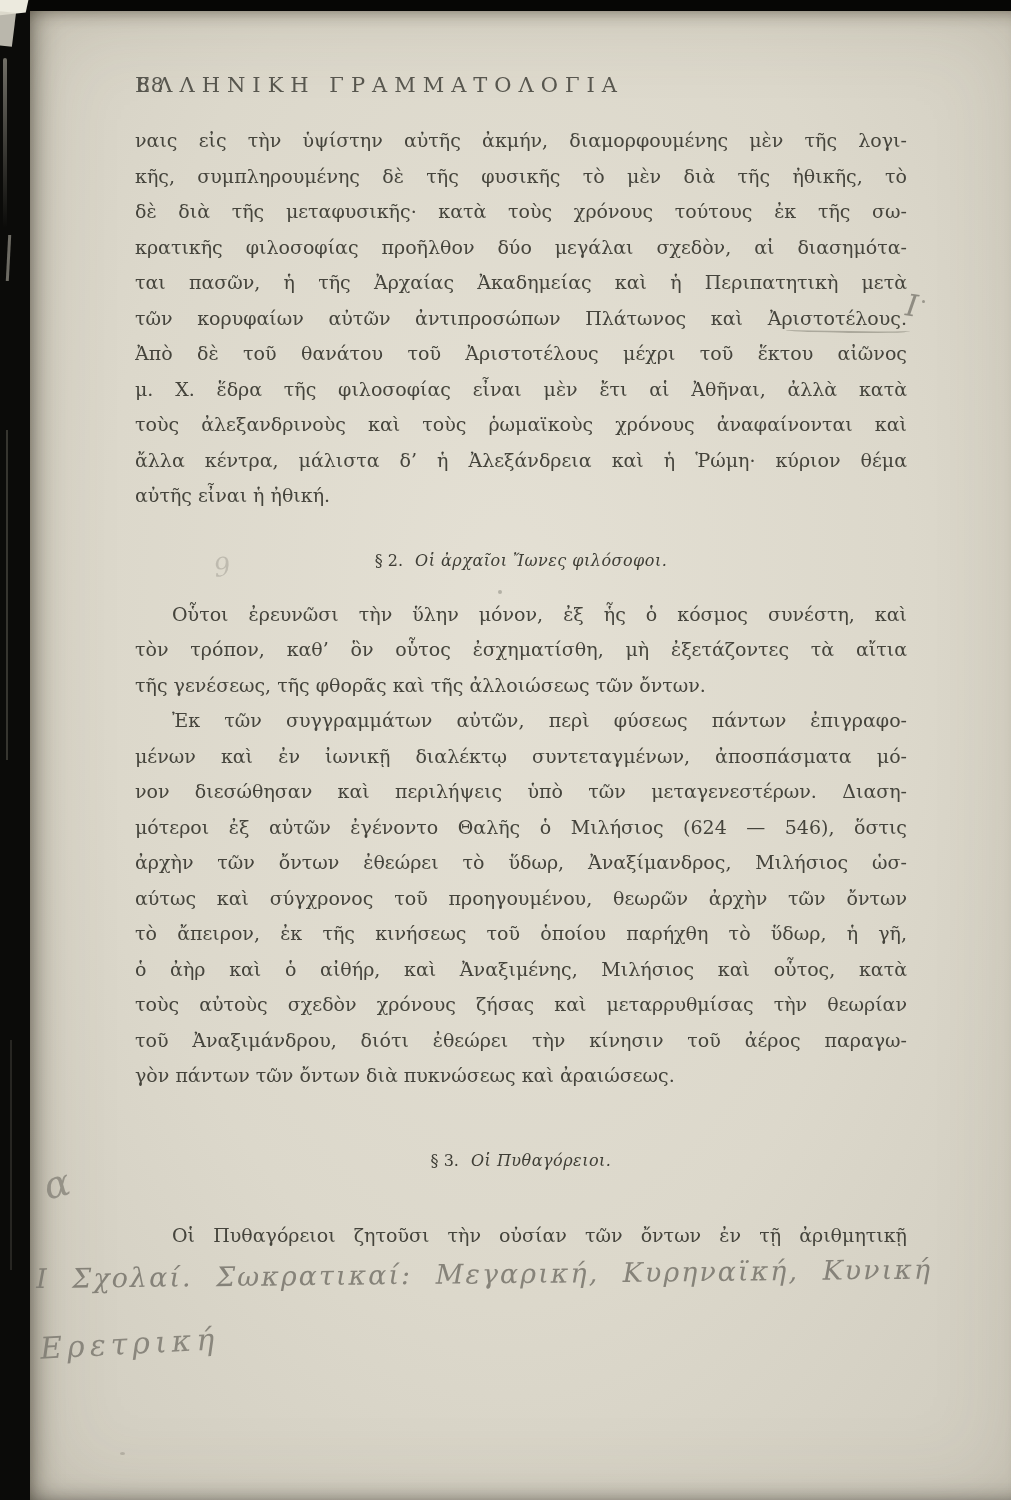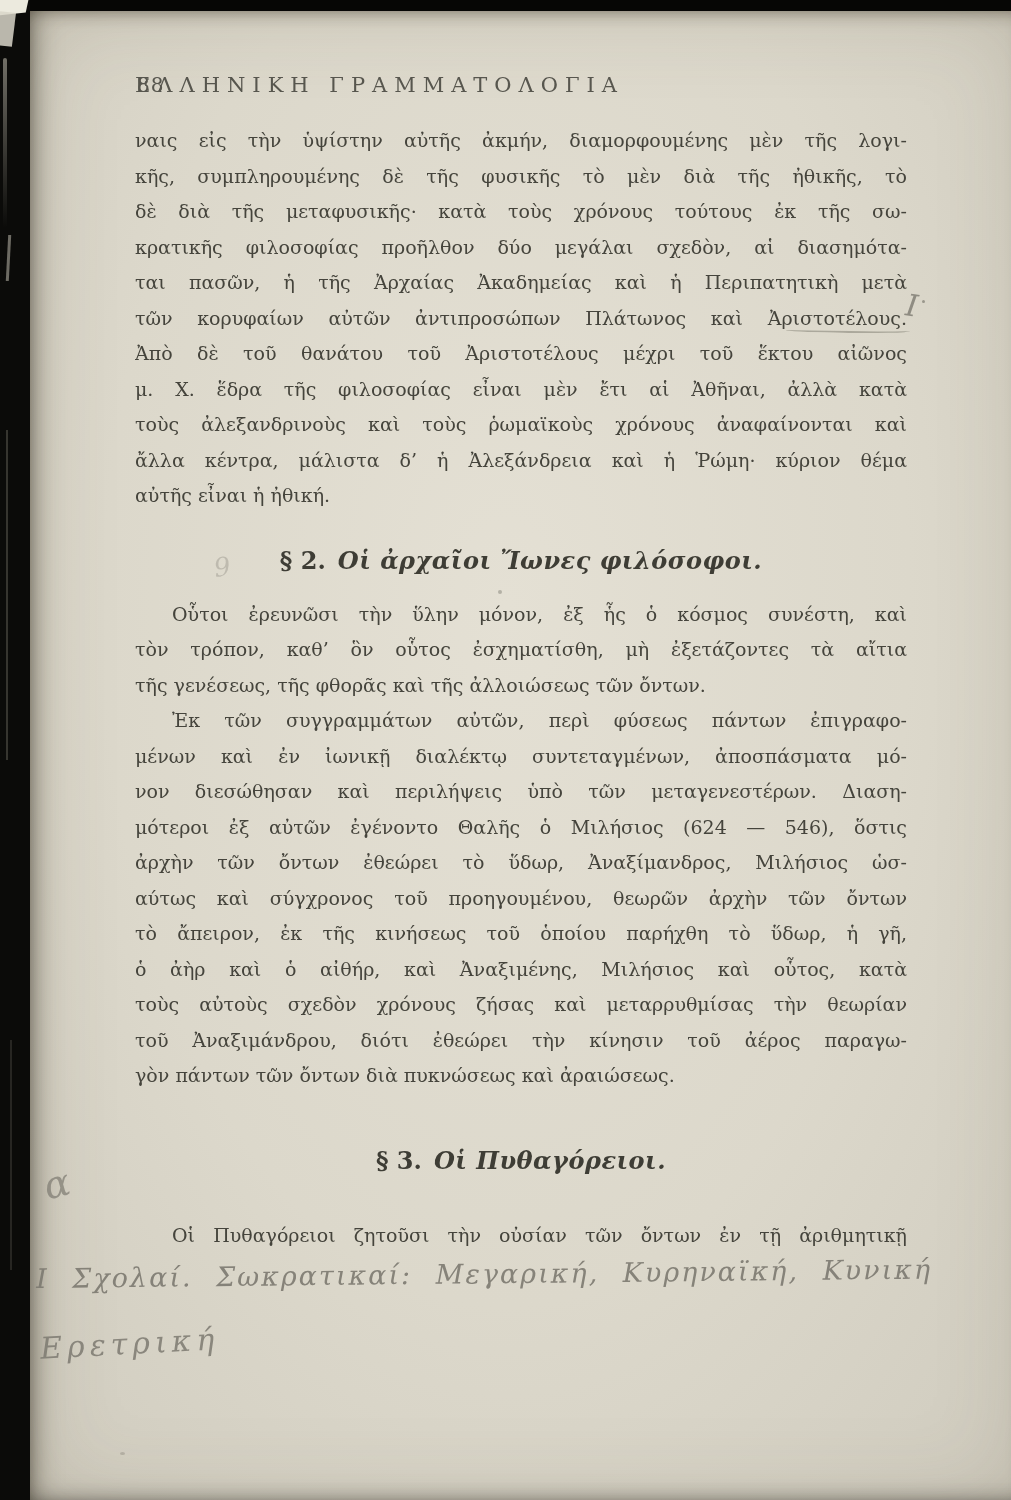--- a/index.html
+++ b/index.html
@@ -39,21 +39,21 @@
   .running-title { text-align:left; font-size:21px; letter-spacing:7px; color:var(--titleInk); padding-top:2px; }
   .body {
     position:absolute; left:105px; top:112px; width:772px;
     color:var(--ink); font-size:19px; line-height:35.5px;
     text-rendering:optimizeLegibility;
   }
   .para .line { height:35.5px; overflow:hidden; text-align:justify; text-align-last:justify; }
   .para .line.last { text-align-last:left; }
   .para.indent .line:first-child { text-indent:37px; }
   .it { }
-  .heading { text-align:center; font-weight:bold; font-size:24px; line-height:30px; height:30px; color:#3e3d35; }
+  .heading { text-align:center; font-weight:normal; font-size:16px; line-height:30px; height:30px; color:#3e3d35; }
   .heading.h2 { margin-top:32px; margin-bottom:21px; }
   .heading.h3 { margin-top:52px; margin-bottom:42px; }
   .h-prefix { margin-right:12px; }
   .h-title { font-style:italic; letter-spacing:.5px; }
   
   .pencil { position:absolute; font-style:italic; color:var(--pencil); }
   .iota-mark { left:906px; top:288px; font-size:30px; transform:rotate(8deg); opacity:.8; }
   .underline-mark { position:absolute; left:786px; top:328px; width:124px; height:5px;
     border-bottom:2px solid rgba(122,119,108,.5); border-radius:0 0 60% 40%; transform:rotate(1deg); }
   .faint-mark { left:214px; top:552px; font-size:26px; opacity:.32; transform:rotate(-8deg); }

